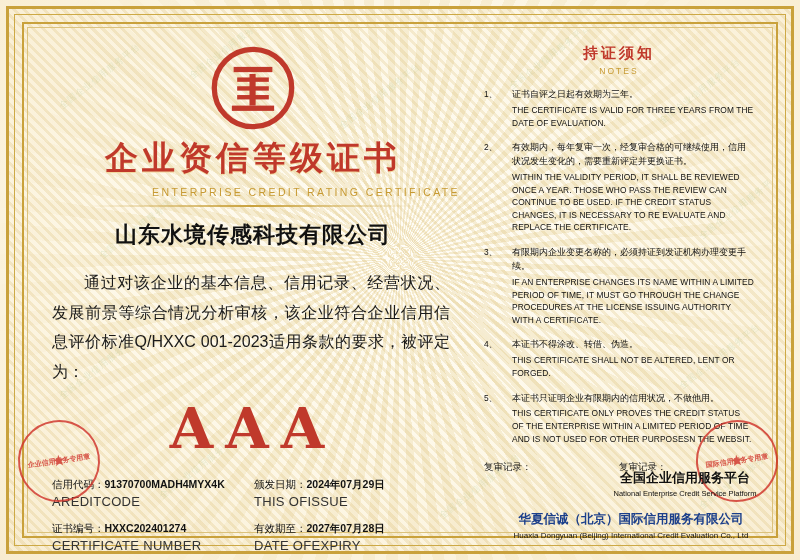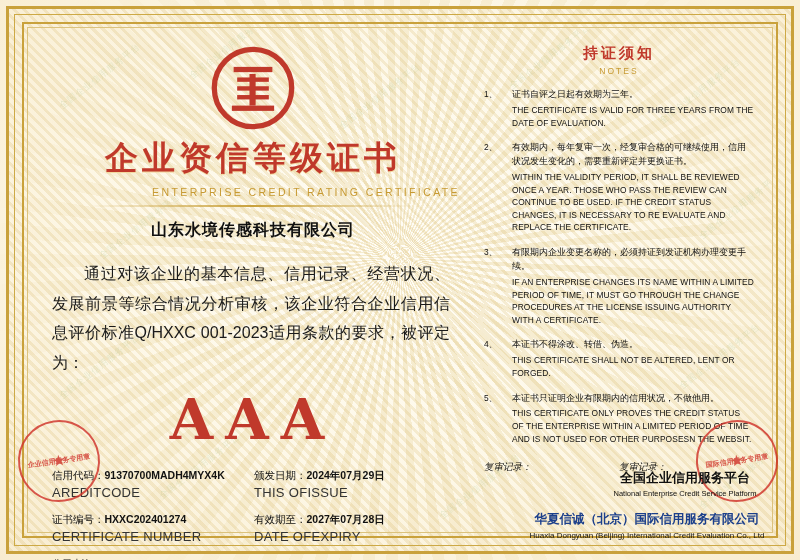--- a/index.html
+++ b/index.html
@@ -79,21 +79,21 @@
   }
   .sub-title{
     text-align:right;color:#c79a33;font-size:10.5px;letter-spacing:2.4px;
     margin-top:5px;
   }
   .title-rule{
     width:330px;height:2px;margin:7px auto 0;
     background:linear-gradient(to right,rgba(201,161,59,0),#c9a13b,rgba(201,161,59,0));
   }
   .company{
-    text-align:center;color:#111;font-size:16px;font-weight:bold;letter-spacing:1px;
+    text-align:center;color:#111;font-size:22px;font-weight:bold;letter-spacing:1px;
     margin-top:13px;
   }
   .desc{
     margin:18px 10px 0 6px;font-size:16px;color:#1a1a1a;line-height:1.85;
     text-align:justify;text-indent:2em;
   }
   .grade{
     text-align:center;color:#c0392b;font-family:"DejaVu Serif","Liberation Serif",serif;
     font-size:56px;font-weight:bold;letter-spacing:12px;margin-top:14px;line-height:1;
   }
@@ -138,39 +138,39 @@
     display:flex;margin-top:12px;font-size:8.4px;color:#111;line-height:1.5;
   }
   .note .num{width:16px;flex:none;}
   .note .body{flex:1;margin-left:12px;}
   .note .cn{font-size:9px;line-height:1.55;}
   .note .en{margin-top:2px;letter-spacing:.1px;}
 
   .review{
     display:flex;margin-top:16px;font-size:9.5px;color:#111;
   }
-  .review div{flex:1;font-style:italic;}
+  .review div{flex:1;}
 
   .seal{
     position:absolute;border-radius:50%;
     border:2.5px solid #d0342b;color:#d0342b;
     display:flex;align-items:center;justify-content:center;
     text-align:center;font-size:7px;line-height:1.15;font-weight:bold;
     opacity:.82;transform:rotate(-8deg);
   }
   .seal .star{position:absolute;font-size:13px;color:#d0342b;}
   .seal-left{left:18px;bottom:58px;width:78px;height:78px;}
   .seal-right{right:22px;bottom:58px;width:78px;height:78px;}
   .platform{
     position:absolute;right:10px;bottom:62px;width:210px;text-align:center;
   }
   .platform .cn{font-size:13px;font-weight:bold;color:#111;background:rgba(255,253,245,.0);}
   .platform .en{font-size:7.5px;color:#111;margin-top:2px;}
   .issuer{
-    position:absolute;right:8px;bottom:20px;width:290px;text-align:center;
+    position:absolute;right:24px;bottom:20px;width:290px;text-align:center;
   }
   .issuer .cn{font-size:12.5px;color:#1b3f8b;font-weight:bold;}
   .issuer .en{font-size:8px;color:#111;margin-top:3px;}
 </style>
 </head>
 <body>
 
 <div class="cert">
 
   <div class="sunburst"></div>

